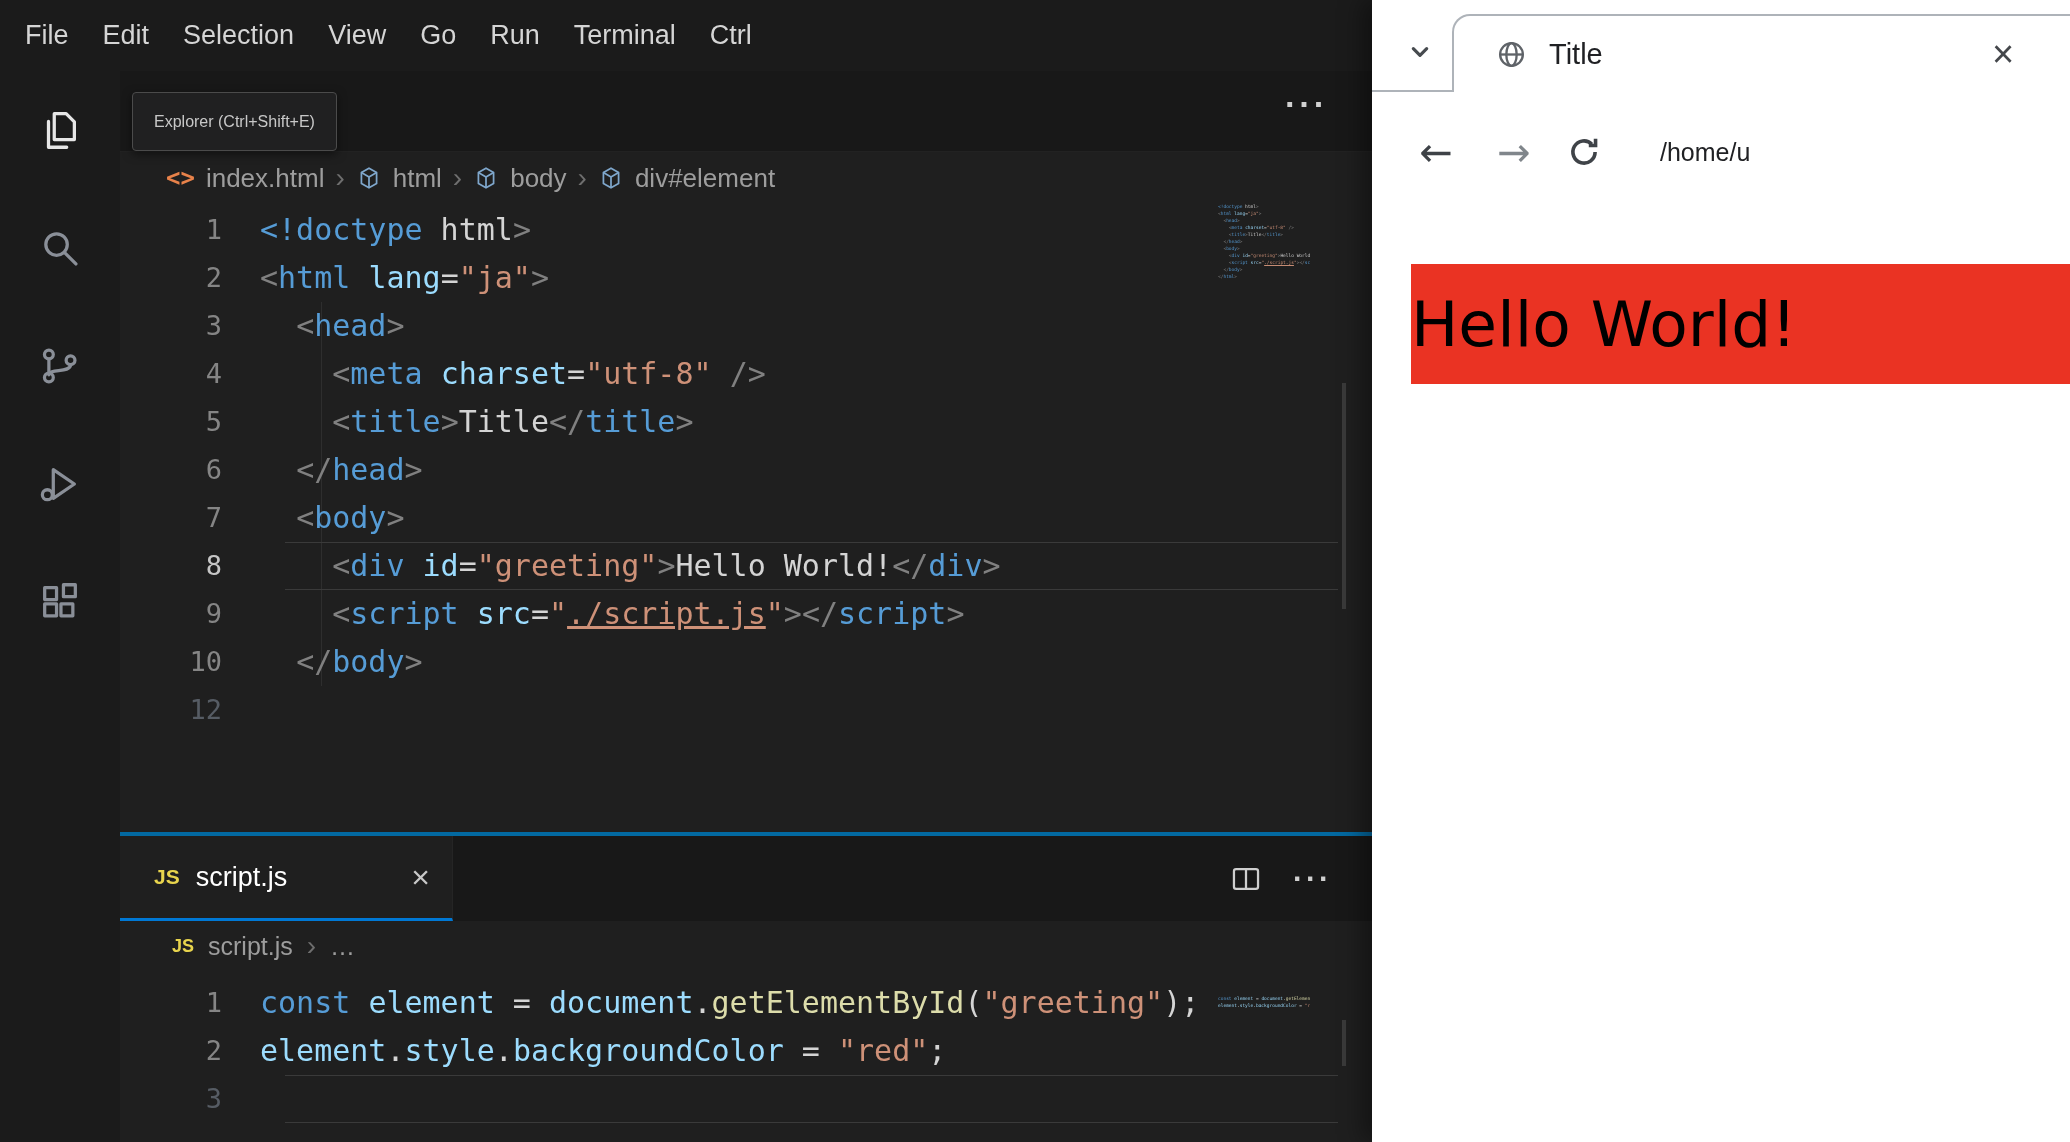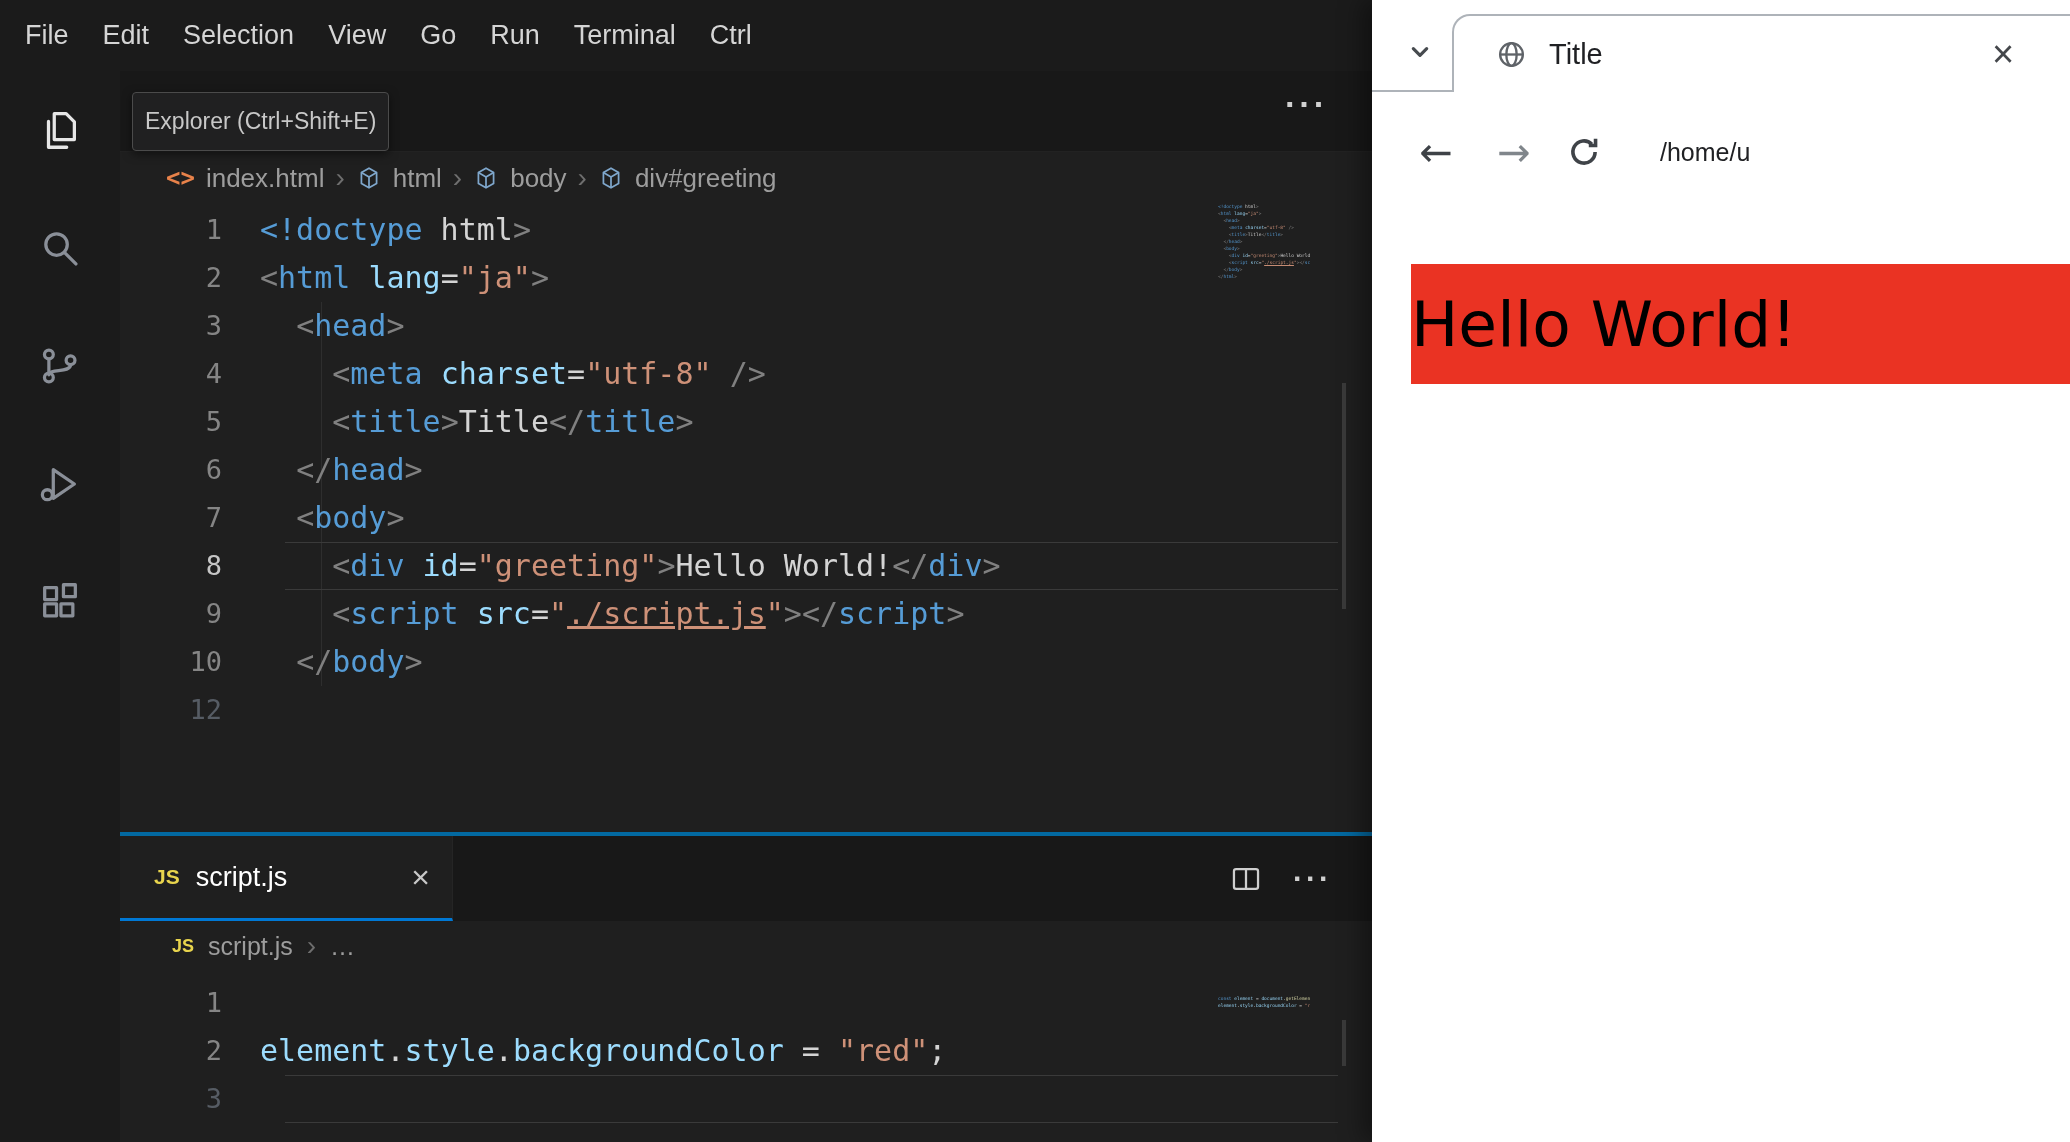--- a/index.html
+++ b/index.html
@@ -15,22 +15,22 @@
   .aicon{height:118px;display:flex;align-items:center;justify-content:center;}
   .aicon svg{width:46px;height:46px;}
   .ic-stroke{fill:none;stroke:#8a8f98;stroke-width:1.7;stroke-linejoin:round;stroke-linecap:round;}
   .ic-active{stroke:#e6e6e6;}
 
   .editor-area{position:absolute;left:120px;top:71px;width:1252px;height:761px;background:#1f1f1f;}
   .etabbar{height:80px;background:#181818;border-bottom:1px solid #222;position:relative;}
   .emore{position:absolute;top:14px;right:44px;color:#d0d0d0;font-size:34px;font-weight:bold;letter-spacing:3px;}
   .pmore{color:#d0d0d0;font-size:30px;font-weight:bold;letter-spacing:3px;}
 
-  .tooltip{position:absolute;left:12px;top:21px;height:57px;line-height:57px;padding:0 12px;
-    background:#202021;border:1px solid #4b4b4b;border-radius:4px;color:#c8c8c8;font-size:23px;
+  .tooltip{position:absolute;left:12px;top:21px;height:57px;line-height:57px;padding:0 21px;
+    background:#202021;border:1px solid #4b4b4b;border-radius:4px;color:#c8c8c8;font-size:16px;
     z-index:9;box-shadow:0 3px 10px rgba(0,0,0,.5);white-space:nowrap;}
 
   .breadcrumb{height:52px;display:flex;align-items:center;padding-left:46px;gap:11px;font-size:26px;color:#9d9d9d;background:#1f1f1f;}
   .bc-file-icon{color:#e8824a;font-family:"DejaVu Sans Mono",monospace;font-weight:bold;font-size:24px;}
   .bc-sep{color:#6e6e6e;font-size:28px;}
   .bc-cube{width:26px;height:26px;}
   .bc-cube path{fill:none;stroke:#7fa7cc;stroke-width:1.6;stroke-linejoin:round;}
 
   .codearea{position:absolute;top:132px;left:0;right:0;bottom:0;padding-top:3px;overflow:hidden;}
   .indent-guide{position:absolute;left:201px;top:99px;height:384px;border-left:1px solid #2e2e2e;}
@@ -167,21 +167,21 @@
         <svg class="bc-cube" viewBox="0 0 24 24">
             <path d="M12 3l7 4v10l-7 4-7-4V7z"></path>
             <path d="M5 7l7 4 7-4M12 11v10"></path>
           </svg>
         <span class="bc-item">body</span>
         <span class="bc-sep">›</span>
         <svg class="bc-cube" viewBox="0 0 24 24">
             <path d="M12 3l7 4v10l-7 4-7-4V7z"></path>
             <path d="M5 7l7 4 7-4M12 11v10"></path>
           </svg>
-        <span class="bc-item">div#greeting</span>
+        <span class="bc-item">div#element</span>
       </div>
 
       <div class="codearea">
         <div class="indent-guide"></div>
         <div>
             <div class="code-row">
               <span class="ln">1</span>
               <span class="code-text"><span class="tk-tag">&lt;!doctype</span><span class="tk-txt"> html</span><span class="tk-pt">&gt;</span></span>
             </div>
             <div class="code-row">
@@ -265,20 +265,21 @@
         <span class="js-badge small">JS</span>
         <span>script.js</span>
         <span class="bc-sep">›</span>
         <span>…</span>
       </div>
 
       <div class="jscode">
         <div>
             <div class="code-row">
               <span class="ln">1</span>
+              <span class="code-text"><span class="tk-kw">const</span><span class="tk-txt"> </span><span class="tk-var">element</span><span class="tk-op"> = </span><span class="tk-var">document</span><span class="tk-op">.</span><span class="tk-fn">getElementById</span><span class="tk-op">(</span><span class="tk-str">"greeting"</span><span class="tk-op">);</span></span>
             </div>
             <div class="code-row">
               <span class="ln">2</span>
               <span class="code-text"><span class="tk-var">element</span><span class="tk-op">.</span><span class="tk-var">style</span><span class="tk-op">.</span><span class="tk-var">backgroundColor</span><span class="tk-op"> = </span><span class="tk-str">"red"</span><span class="tk-op">;</span></span>
             </div>
             <div class="code-row current">
               <span class="ln dim">3</span>
               <span class="code-text"></span>
             </div>
           </div>

